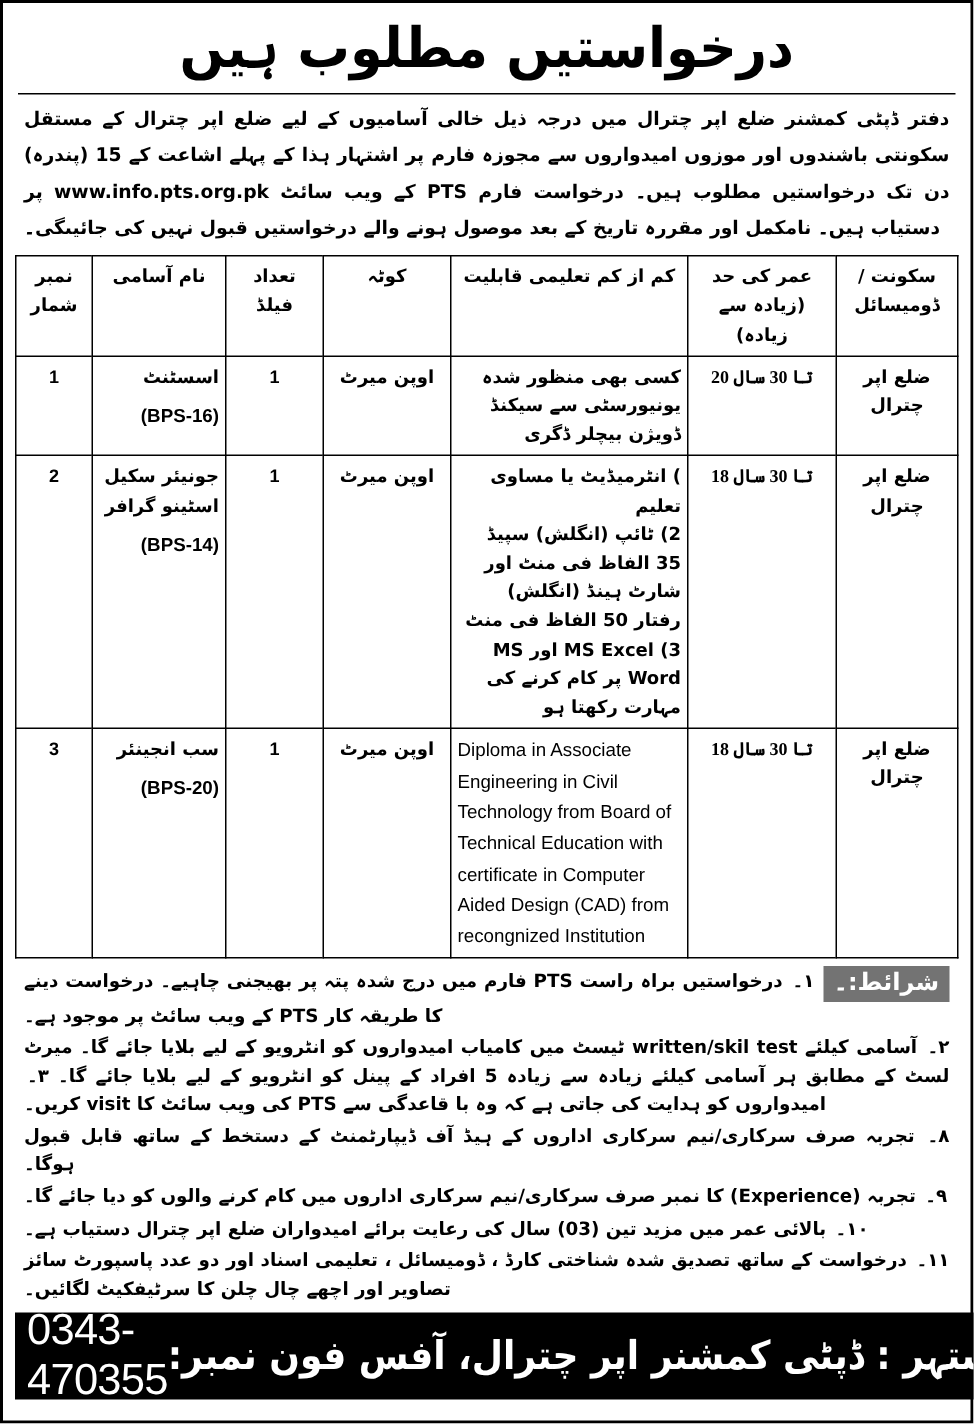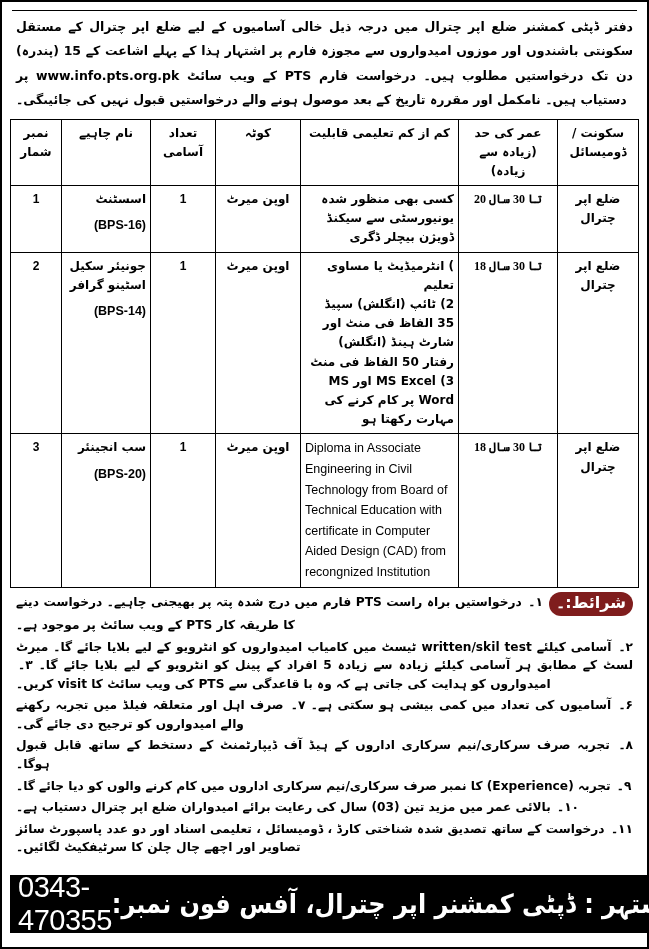--- a/index.html
+++ b/index.html
@@ -129,30 +129,29 @@
     line-height: 1.52;
     font-weight: 600;
     text-align: justify;
     text-align-last: left;
     padding: 1.5px 0;
   }
   .cond-line.first {
     text-indent: 0;
   }
   .cond-badge {
-    background: #7f1d1d;
+    background: #737373;
     color: #fff;
     font-weight: 800;
     font-size: 16px;
     padding: 1px 7px 3px 7px;
     margin-left: 6px;
     display: inline-block;
     line-height: 1.25;
     vertical-align: -2px;
-    border-radius: 12px;
   }
   .num {
     font-weight: 800;
     margin-left: 2px;
   }
 
   
   .footer {
     position: absolute;
     left: 8px;
@@ -189,33 +188,36 @@
     display: inline-block;
     margin-right: 0;
     letter-spacing: -0.5px;
   }
 </style>
 </head>
 <body>
 
 <div class="page">
 
+  <div class="title-row">
+    <div class="main-title">درخواستیں مطلوب ہیں</div>
+  </div>
   <div class="title-rule"></div>
 
   <div class="intro">دفتر ڈپٹی کمشنر ضلع  اپر چترال میں درجہ ذیل خالی آسامیوں کے لیے ضلع اپر چترال کے مستقل سکونتی باشندوں اور موزوں امیدواروں سے مجوزہ فارم پر اشتہار ہذا کے پہلے اشاعت کے 15 (پندرہ) دن  تک درخواستیں مطلوب ہیں۔ درخواست فارم PTS کے ویب سائٹ www.info.pts.org.pk  پر دستیاب ہیں۔ نامکمل اور مقررہ  تاریخ کے بعد موصول ہونے والے درخواستیں قبول نہیں کی جائیںگی۔</div>
 
   <table class="vac">
     <thead>
       <tr>
         <th class="c-dom">سکونت /ڈومیسائل</th>
         <th class="c-age">عمر کی حد (زیادہ سے زیادہ)</th>
         <th class="c-qual">کم از کم تعلیمی قابلیت</th>
         <th class="c-quota">کوٹہ</th>
-        <th class="c-count">تعداد آسامی</th>
-        <th class="c-post">نام چاہیے</th>
+        <th class="c-count">تعداد فیلڈ</th>
+        <th class="c-post">نام آسامی</th>
         <th class="c-sr">نمبر شمار</th>
       </tr>
     </thead>
     <tbody>
 
       <tr class="r1">
         <td class="c-dom">ضلع اپر چترال</td>
         <td class="c-age"><span class="age-val">20 تا 30 سال</span></td>
         <td class="c-qual">
           <span class="qual-ur-line">کسی بھی منظور شدہ یونیورسٹی سے سیکنڈ ڈویژن بیچلر ڈگری</span>
@@ -261,21 +263,20 @@
         <td class="c-sr">3</td>
       </tr>
     </tbody>
   </table>
 
   <div class="conditions">
     <div class="cond-line first">
       <span class="cond-badge">شرائط:۔</span><span class="num">۱۔</span> <span>درخواستیں براہ راست PTS فارم میں درج شدہ پتہ پر بھیجنی چاہیے۔ درخواست دینے کا طریقہ کار PTS کے ویب سائٹ پر موجود ہے۔</span>
     </div>
     <div class="cond-line"><span class="num">۲۔</span> <span>آسامی کیلئے written/skil test ٹیسٹ میں کامیاب امیدواروں کو انٹرویو کے لیے بلایا جائے گا۔ میرٹ لسٹ کے مطابق ہر آسامی کیلئے زیادہ سے زیادہ  5  افراد کے پینل کو انٹرویو کے لیے بلایا جائے گا۔</span> <span class="num">۳۔</span> <span>امیدواروں کو ہدایت کی جاتی ہے کہ وہ با قاعدگی سے PTS کی ویب سائٹ کا visit  کریں۔</span></div>
-    <div class="cond-line"><span class="num">۶۔</span> <span>آسامیوں کی تعداد میں کمی بیشی ہو سکتی ہے۔</span> <span class="num">۷۔</span> <span>صرف اہل اور متعلقہ فیلڈ میں تجربہ رکھنے والے امیدواروں کو ترجیح دی جائے گی۔</span></div>
     <div class="cond-line"><span class="num">۸۔</span> <span>تجربہ صرف سرکاری/نیم سرکاری اداروں کے ہیڈ آف ڈیپارٹمنٹ کے دستخط کے ساتھ قابل قبول ہوگا۔</span></div>
     <div class="cond-line"><span class="num">۹۔</span> <span>تجربہ (Experience) کا نمبر صرف سرکاری/نیم سرکاری  اداروں میں کام کرنے والوں کو  دیا جائے گا۔</span></div>
     <div class="cond-line"><span class="num">۱۰۔</span> <span>بالائی عمر میں مزید تین (03)  سال کی رعایت برائے امیدواران  ضلع  اپر چترال دستیاب ہے۔</span></div>
     <div class="cond-line"><span class="num">۱۱۔</span> <span>درخواست کے ساتھ تصدیق شدہ شناختی کارڈ ، ڈومیسائل ، تعلیمی اسناد اور دو عدد پاسپورٹ سائز تصاویر اور اچھے چال چلن کا سرٹیفکیٹ لگائیں۔</span></div>
 
   </div>
 
   <div class="footer">
     <div class="footer-black">
       <span class="ur">المشتہر : ڈپٹی کمشنر اپر چترال، آفس فون نمبر:</span>

